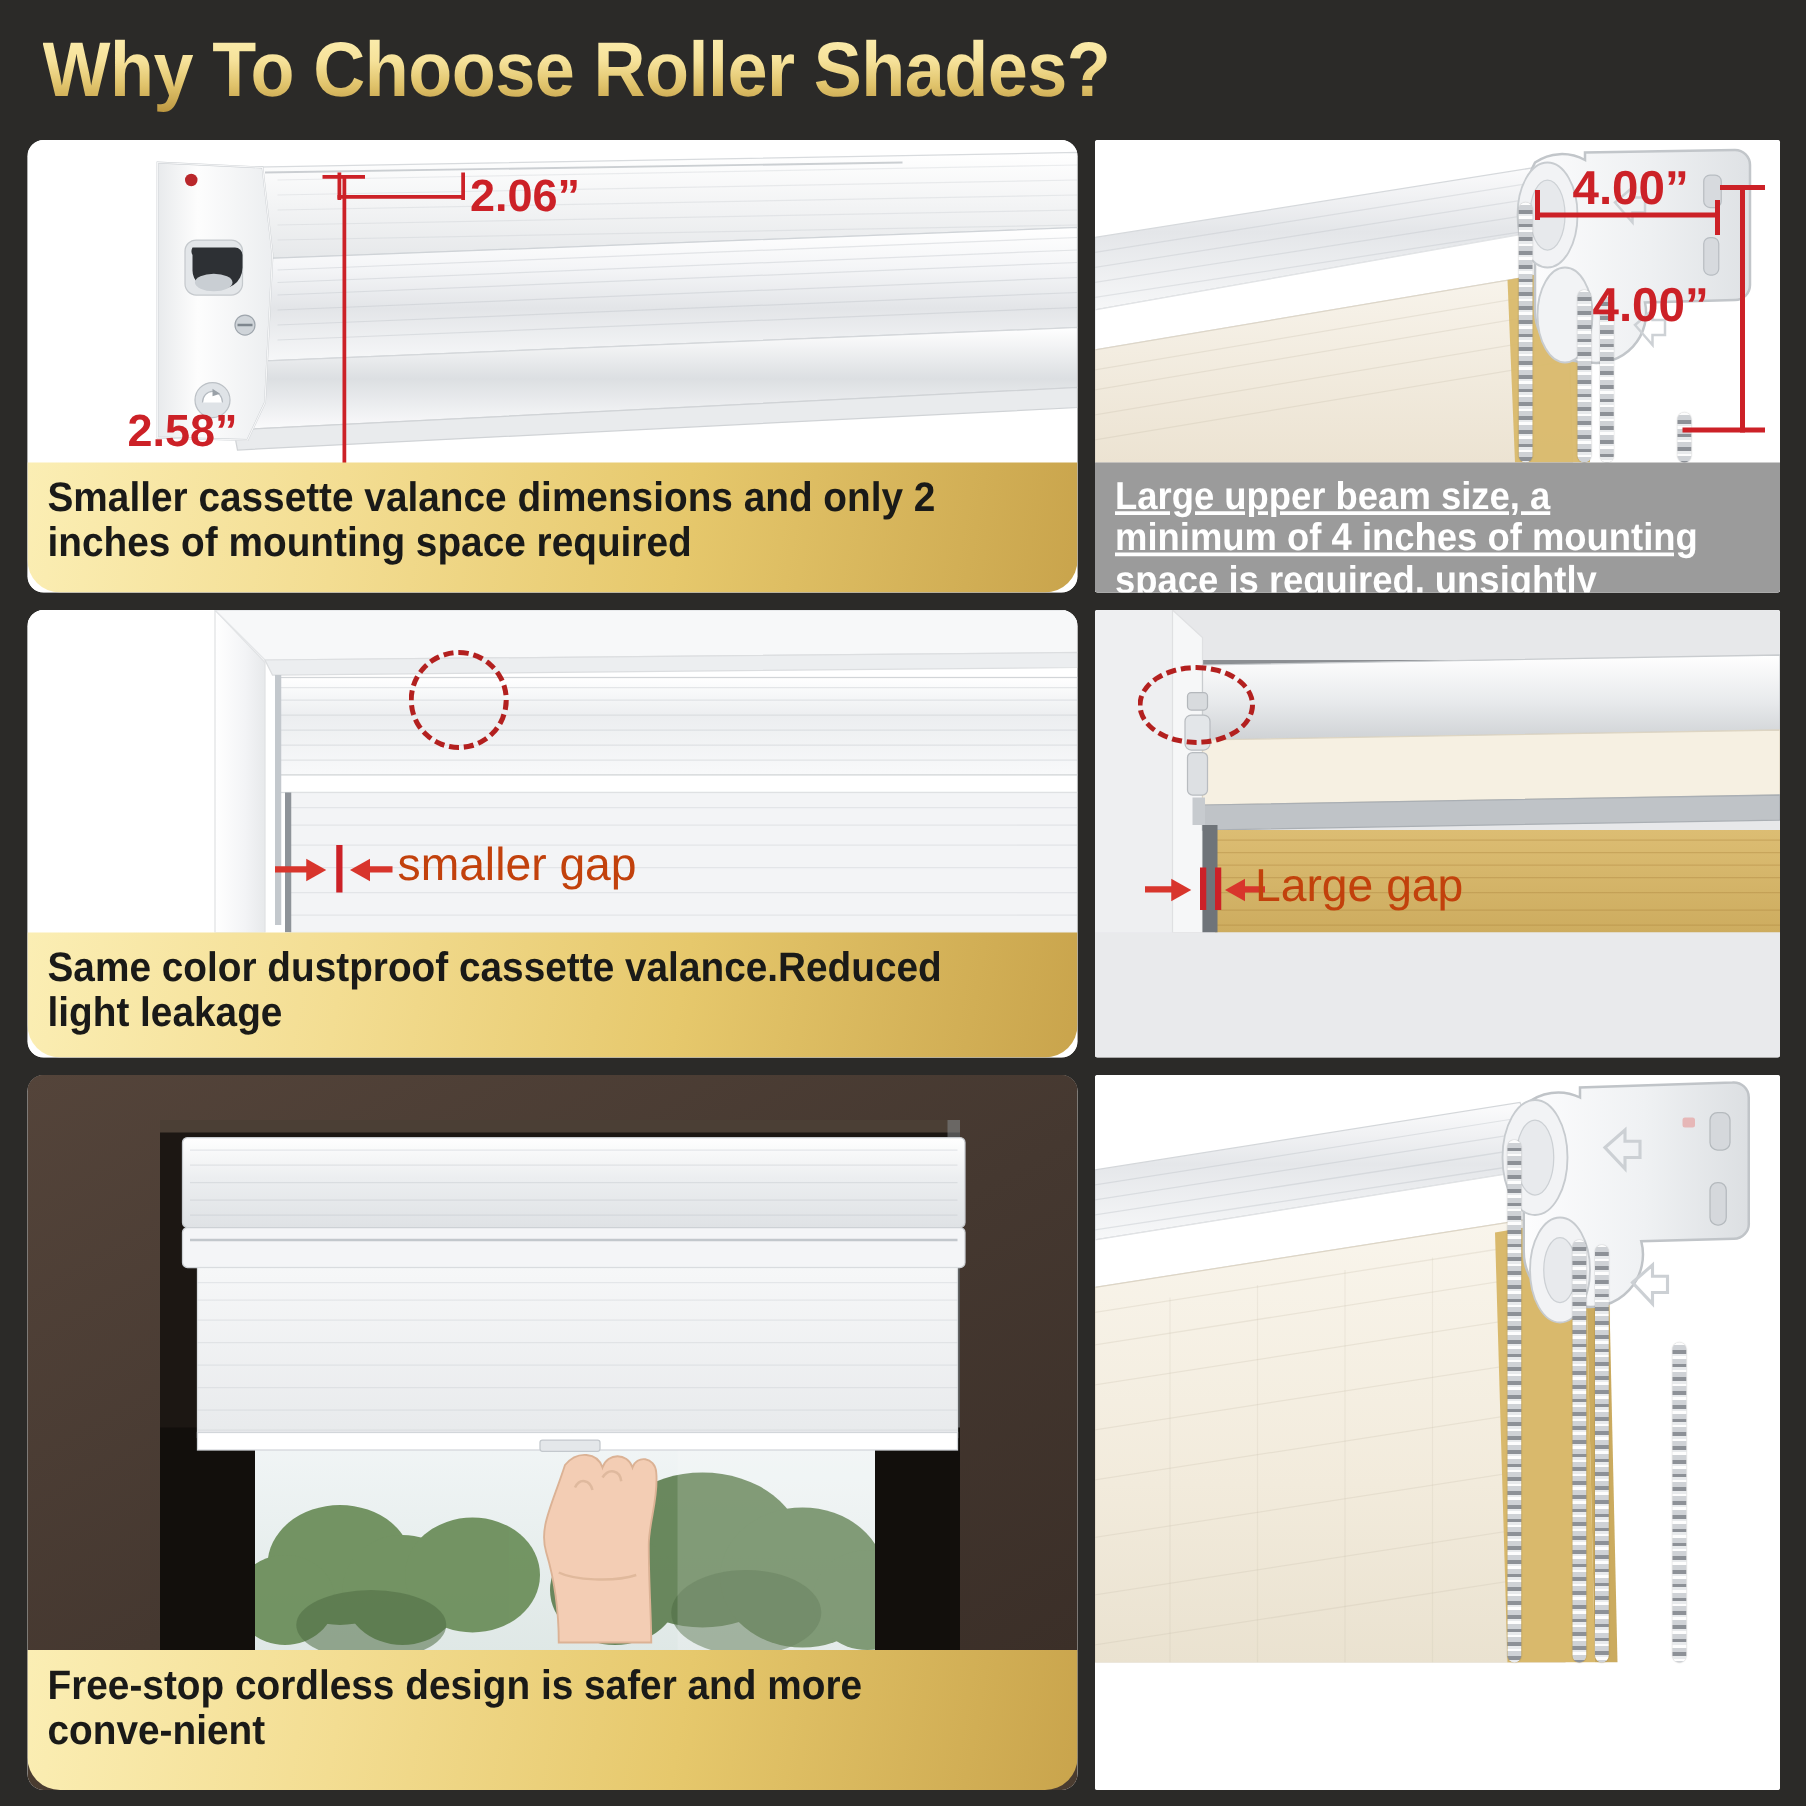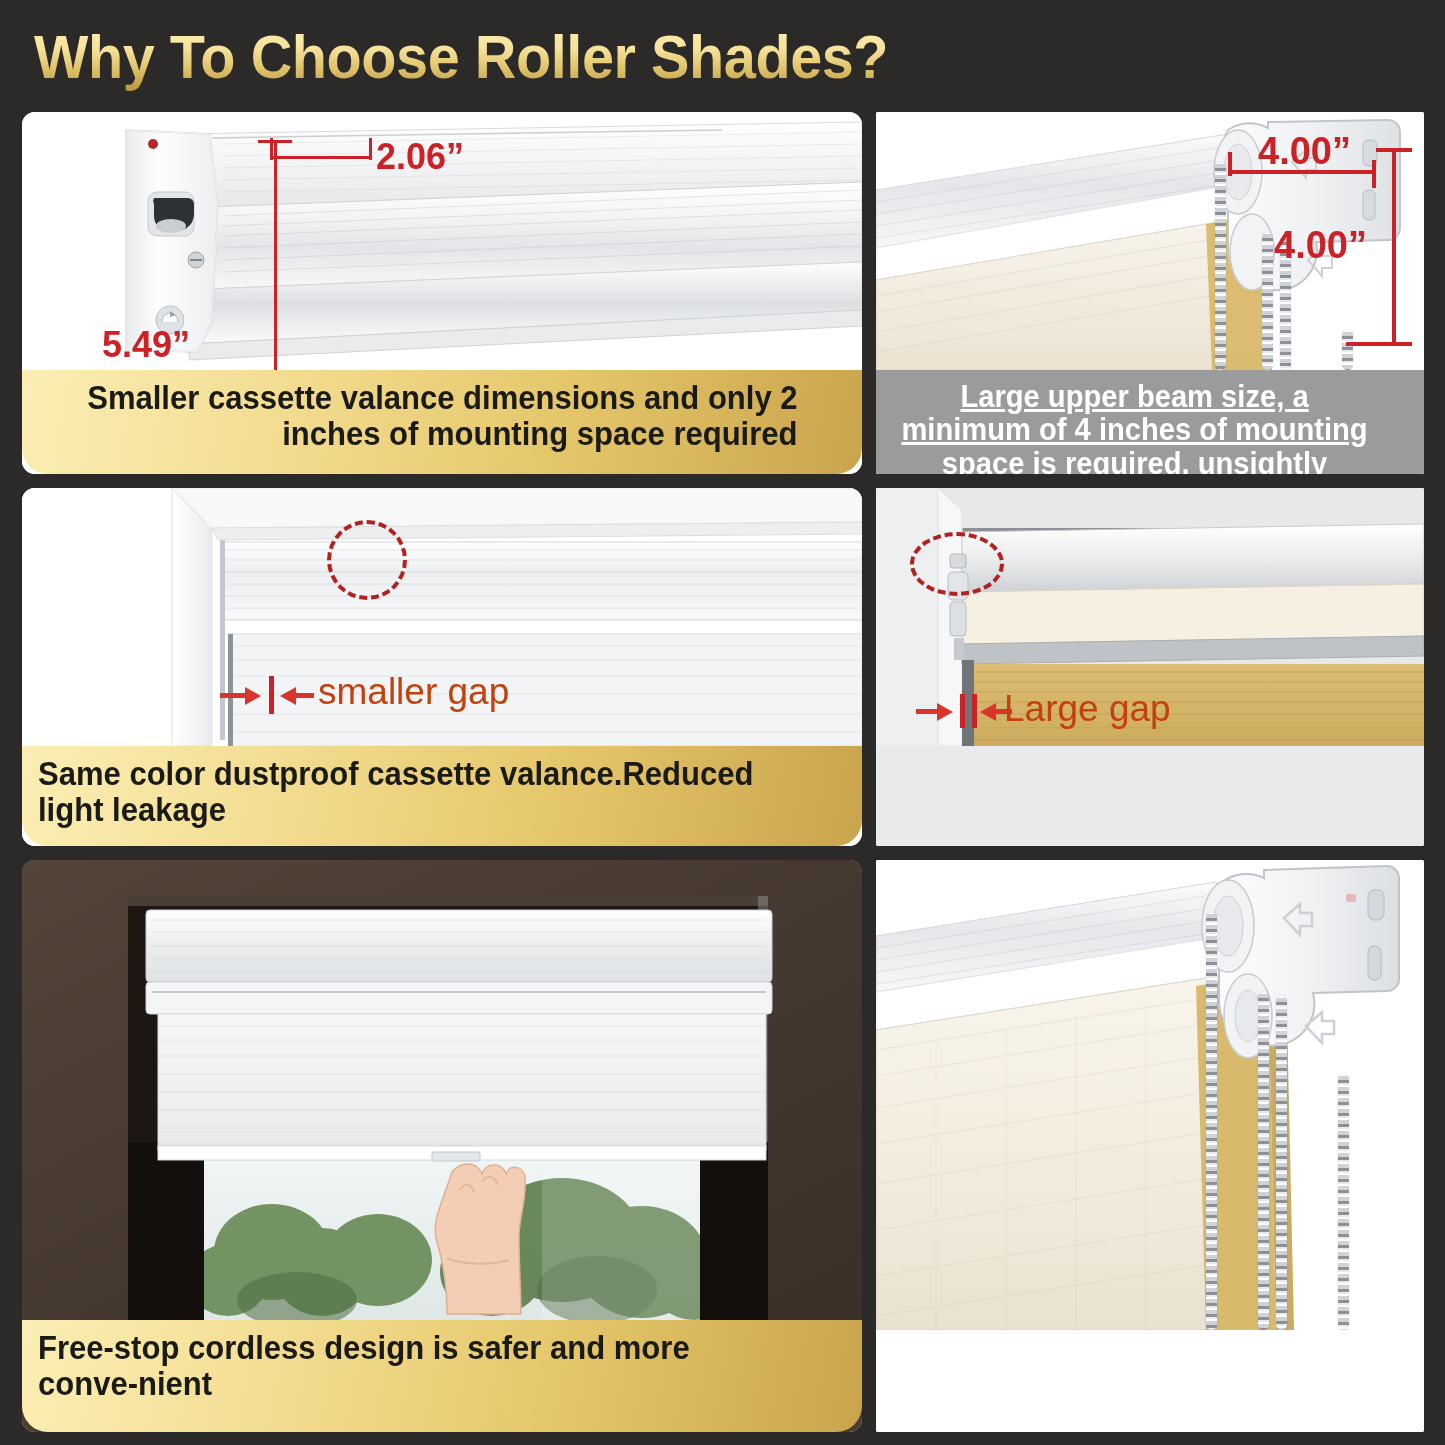--- a/index.html
+++ b/index.html
@@ -22,21 +22,21 @@
     color:transparent;-webkit-text-fill-color:transparent;
     white-space:nowrap;
   }
 
   
   .panel{position:absolute;overflow:hidden;background:#fff;}
   .panel.left{border-radius:13px;}
   .panel.right{border-radius:2px;}
 
   .p1{left:22px;  top:112px; width:840px;  height:362px;}
-  .p2{left:876px; top:112px; width:548px;  height:362px;text-align:center;}
+  .p2{left:876px; top:112px; width:548px;  height:362px;}
   .p3{left:22px;  top:488px; width:840px;  height:358px;}
   .p4{left:876px; top:488px; width:548px;  height:358px;}
   .p5{left:22px;  top:860px; width:840px;  height:572px;}
   .p6{left:876px; top:860px; width:548px;  height:572px;}
 
   .art{position:absolute;left:0;top:0;right:0;bottom:0;overflow:hidden;}
 
   
   .cap{
     position:absolute;left:0;right:0;bottom:0;
@@ -47,21 +47,21 @@
   }
   .cap .txt{display:block;transform:scaleX(0.94);transform-origin:left top;}
   .cap.gold{
     background:linear-gradient(100deg,#fbeeb4 0%,#f3dd92 30%,#e6c86c 62%,#c9a44c 100%);
     color:#1a1a18;
     border-bottom-left-radius:26px;border-bottom-right-radius:26px;
   }
   .cap.gray{
     background:#9b9b9b;color:#ffffff;
   }
-  .cap.s1{height:104px;font-size:33px;text-align:right;}
+  .cap.s1{height:104px;font-size:33px;}
   .cap.s2{height:104px;font-size:31px;text-decoration:underline;}
   .cap.s3{height:100px;font-size:33px;}
   .cap.s4{height:100px;font-size:31px;}
   .cap.s5{height:112px;font-size:33px;}
   .cap.s6{height:104px;font-size:31px;}
   .dim{position:absolute;color:#cc2127;font-weight:bold;white-space:nowrap;}
   .dimline{position:absolute;background:#cc2127;}
   .redtxt{position:absolute;color:#c2410c;white-space:nowrap;}
 
   
@@ -164,21 +164,21 @@
       </svg>
 
       <div class="dimline" style="left:248px;top:44px;width:102px;height:3px;"></div>
       <div class="dimline" style="left:248px;top:26px;width:3px;height:22px;"></div>
       <div class="dimline" style="left:347px;top:26px;width:3px;height:22px;"></div>
       <div class="dim" style="left:354px;top:24px;font-size:36px;">2.06”</div>
 
       <div class="dimline" style="left:252px;top:28px;width:3px;height:292px;"></div>
       <div class="dimline" style="left:236px;top:28px;width:34px;height:3px;"></div>
       <div class="dimline" style="left:236px;top:318px;width:34px;height:3px;"></div>
-      <div class="dim" style="left:80px;top:212px;font-size:36px;">5.49”</div>
+      <div class="dim" style="left:80px;top:212px;font-size:36px;">2.58”</div>
     </div>
 
     <div class="cap gold s1">
       <span class="txt">Smaller cassette valance dimensions and only 2 inches of mounting space required</span>
     </div>
   </div>
 
   <div class="panel right p2">
     <div class="art" style="background:#fff;">
       <svg width="548" height="258" viewBox="0 0 548 258" style="position:absolute;left:0;top:0;">

